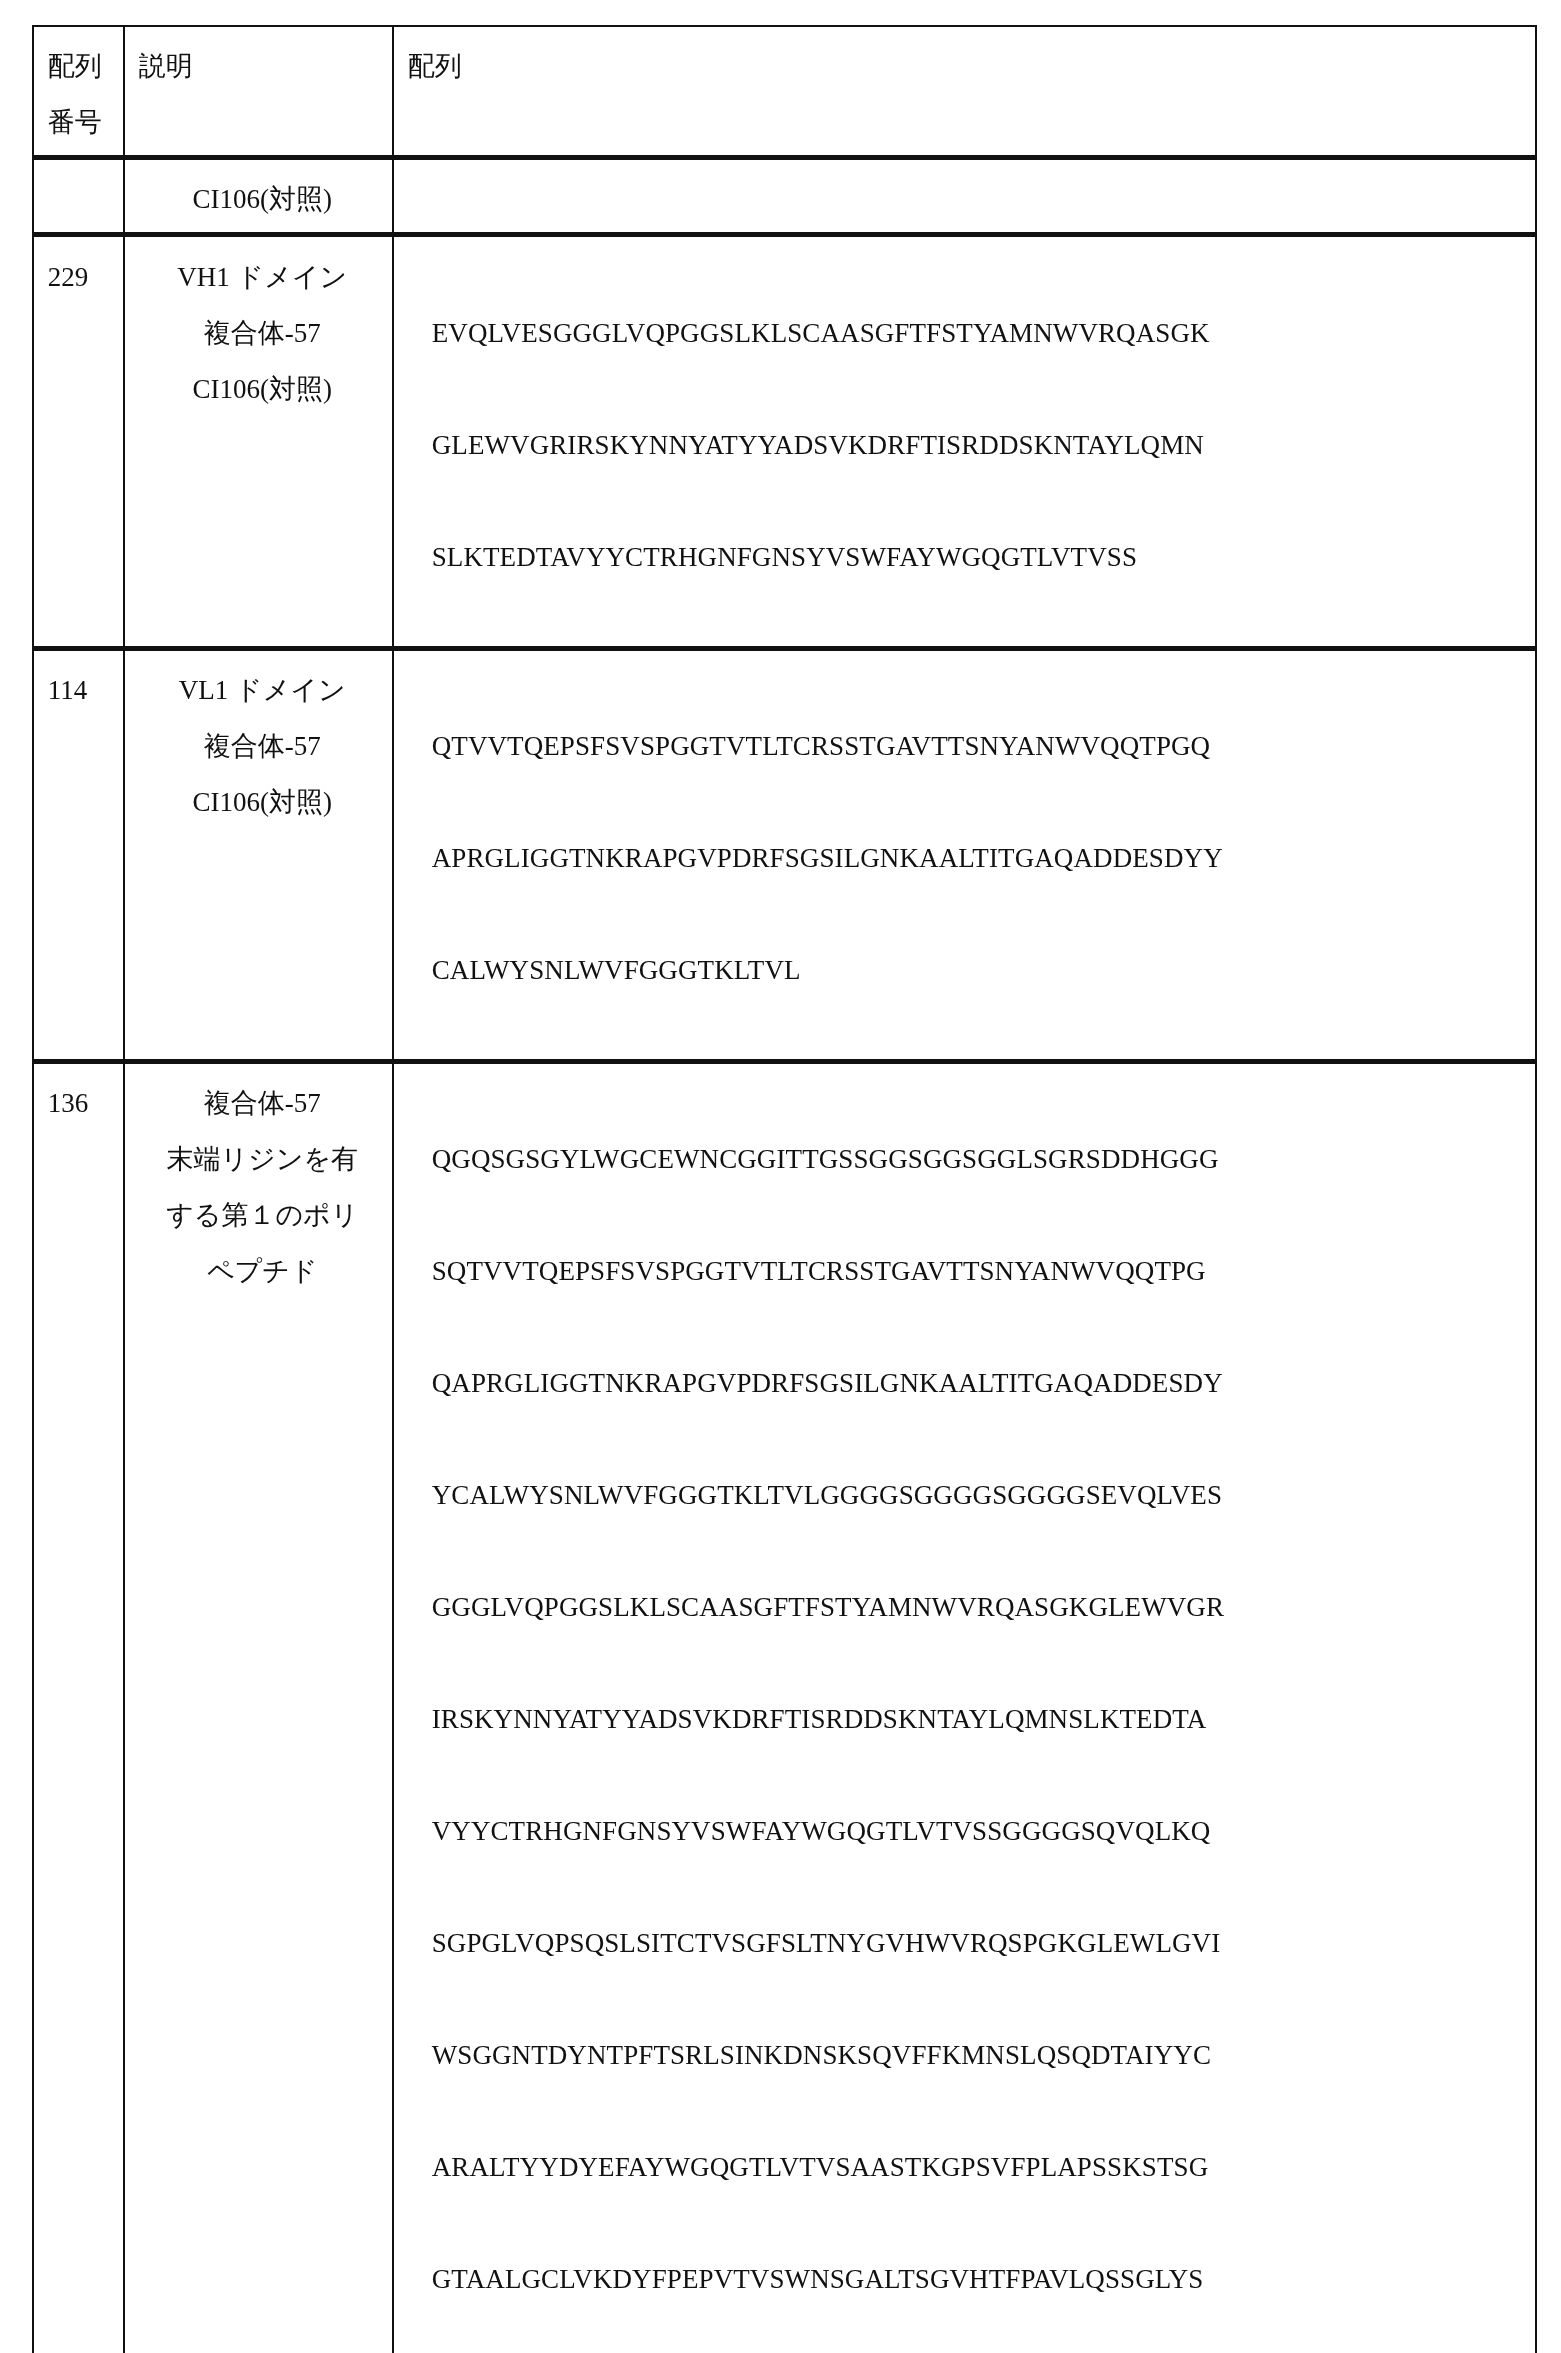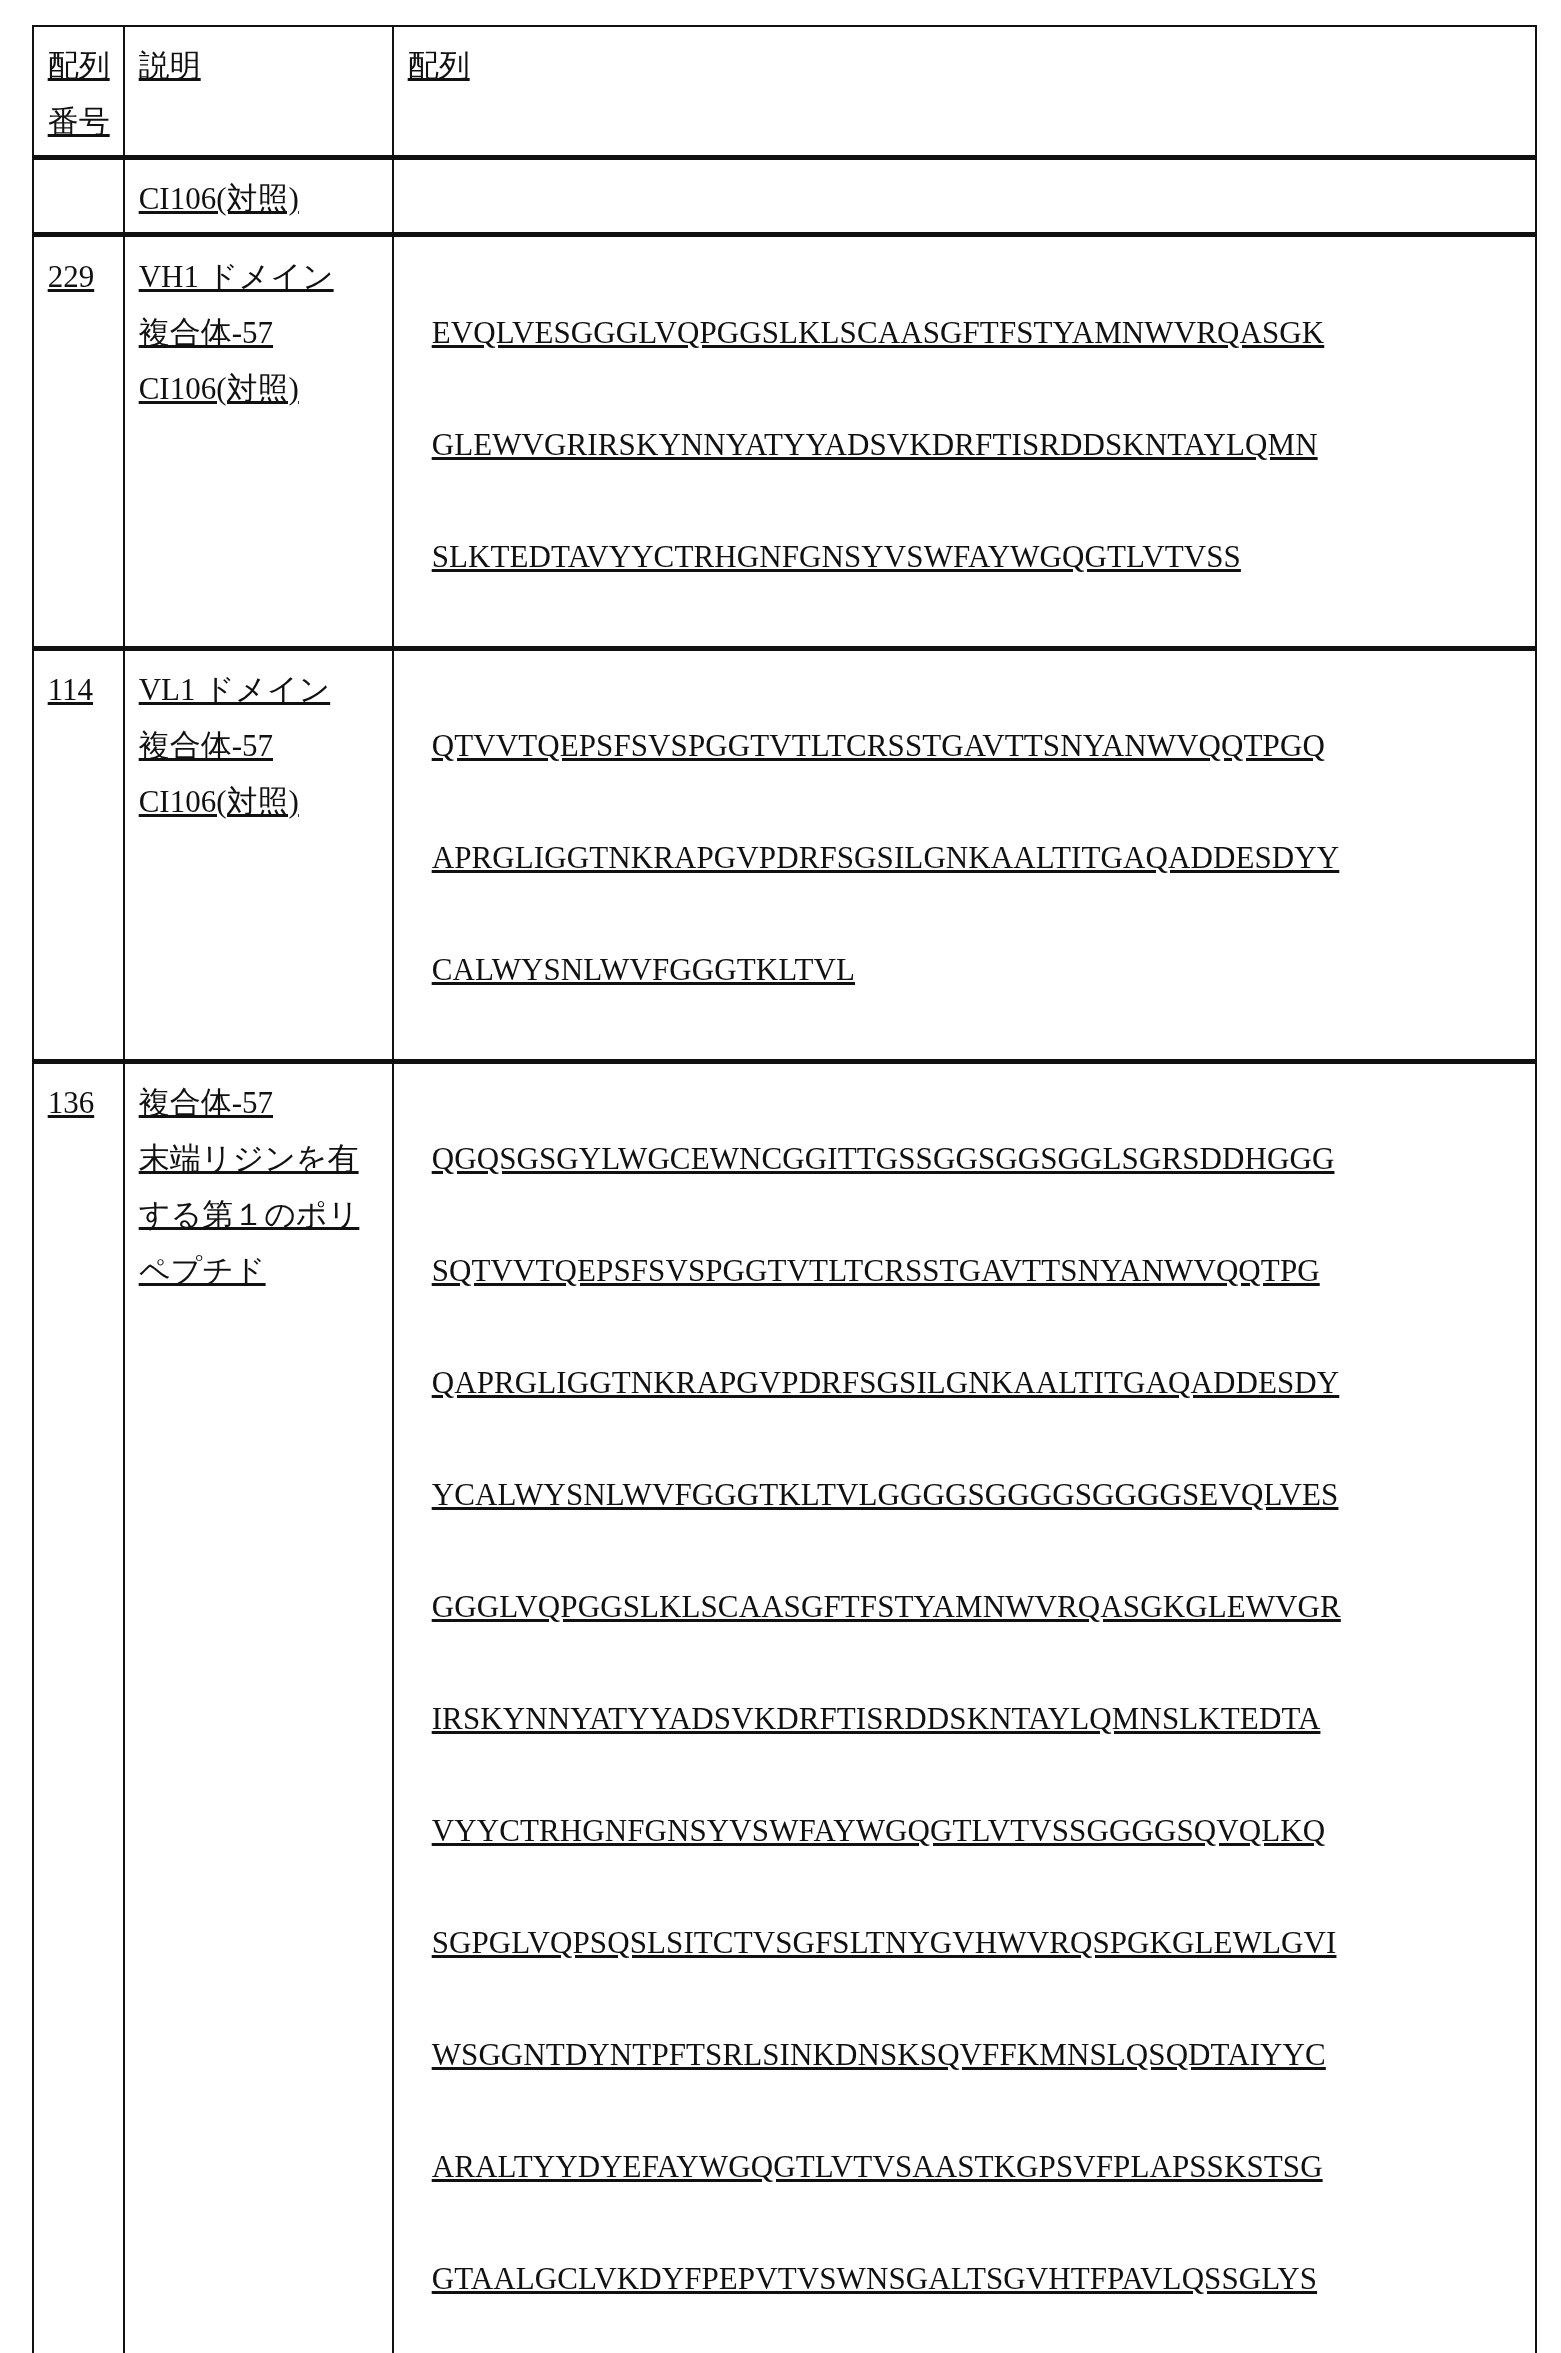--- a/index.html
+++ b/index.html
@@ -6,30 +6,30 @@
   body { width: 1561px; height: 2354px; position: relative; overflow: hidden; }
   .tbl {
     position: absolute; left: 32px; top: 25px; width: 1505px;
     border-collapse: collapse; table-layout: fixed;
     font-family: "Liberation Serif", "DejaVu Serif", serif;
     color: #111;
   }
   .tbl td {
     border: 2.5px solid #111; vertical-align: top;
     padding: 11.2px 6.2px 5px 13.7px;
-    font-size: 31px; line-height: 56px; text-decoration: underline;
+    font-size: 27px; line-height: 56px;
   }
   .tbl tr.head td { border-bottom-width: 5px; }
   .tbl tr.rowsep td { border-top-width: 5px; }
   .c1 { width: 91px; }
   .c2 { width: 269px; }
   .c3 { width: auto; }
   .seq { white-space: pre-line; word-break: break-all; letter-spacing: 0.1px; }
   .seqline { display: block; margin-left: 24px; }
-  .desc span { display: block; }
+  .desc span { display: block; text-align: center; }
 </style>
 </head>
 <body>
 
 <table class="tbl">
   <colgroup>
       <col class="c1">
       <col class="c2">
       <col class="c3">
     </colgroup>

